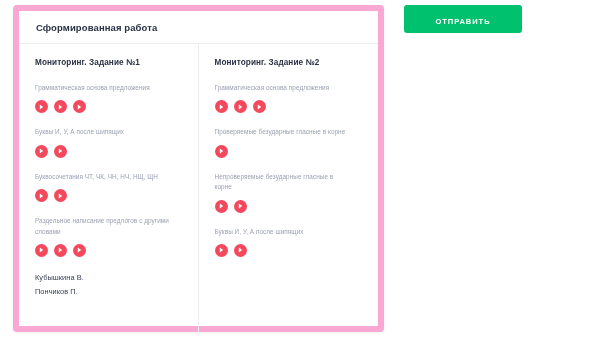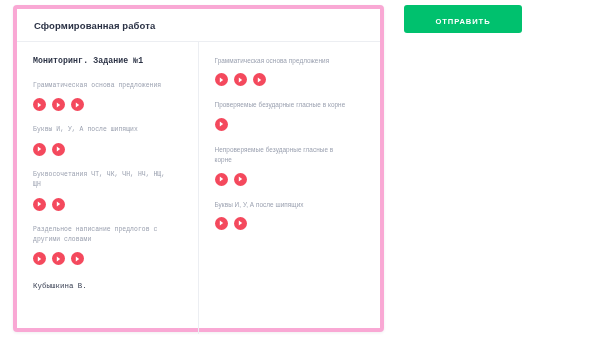--- a/index.html
+++ b/index.html
@@ -21,21 +21,21 @@
   }
 
   
   .card {
     position: absolute;
     left: 13px;
     top: 5px;
     width: 371px;
     height: 327px;
     background: #ffffff;
-    border: 4px solid #f9a8d4;
+    border: 6px solid #f9a8d4;
     border-radius: 4px;
     box-sizing: border-box;
     box-shadow: 0 1px 3px rgba(23, 33, 61, 0.07);
   }
   .card-header {
     height: 33px;
     border-bottom: 1px solid #eceef2;
     display: flex;
     align-items: center;
     padding: 0 17px;
@@ -53,21 +53,20 @@
     height: 292px;
     box-sizing: border-box;
   }
   .col {
     box-sizing: border-box;
     padding: 14px 16px 0 16px;
     width: 50%;
   }
   .col-left {
     border-right: 1px solid #eceef2;
-    font-family: Liberation Mono, monospace;
   }
 
   .col-title {
     font-size: 8.2px;
     font-weight: bold;
     color: #2b3245;
     letter-spacing: 0.1px;
     margin: 0 0 16px 0;
     white-space: nowrap;
   }
@@ -217,24 +216,26 @@
             <span class="play-icon">
                 <svg width="5" height="6" viewBox="0 0 5 6">
                   <path d="M0.8 0.6 L4.2 3 L0.8 5.4 Z" fill="#ffffff"></path>
                 </svg>
               </span>
           </div>
         </div>
 
         <div class="names">
           <div class="name-line">Кубышкина В.</div>
+          <div class="name-line">Пончиков П.</div>
         </div>
       </div>
 
       <div class="col col-right">
+        <div class="col-title">Мониторинг. Задание №2</div>
 
         <div class="topic">
           <p class="topic-text">Грамматическая основа предложения</p>
           <div class="icon-row">
             <span class="play-icon">
                 <svg width="5" height="6" viewBox="0 0 5 6">
                   <path d="M0.8 0.6 L4.2 3 L0.8 5.4 Z" fill="#ffffff"></path>
                 </svg>
               </span>
             <span class="play-icon">

